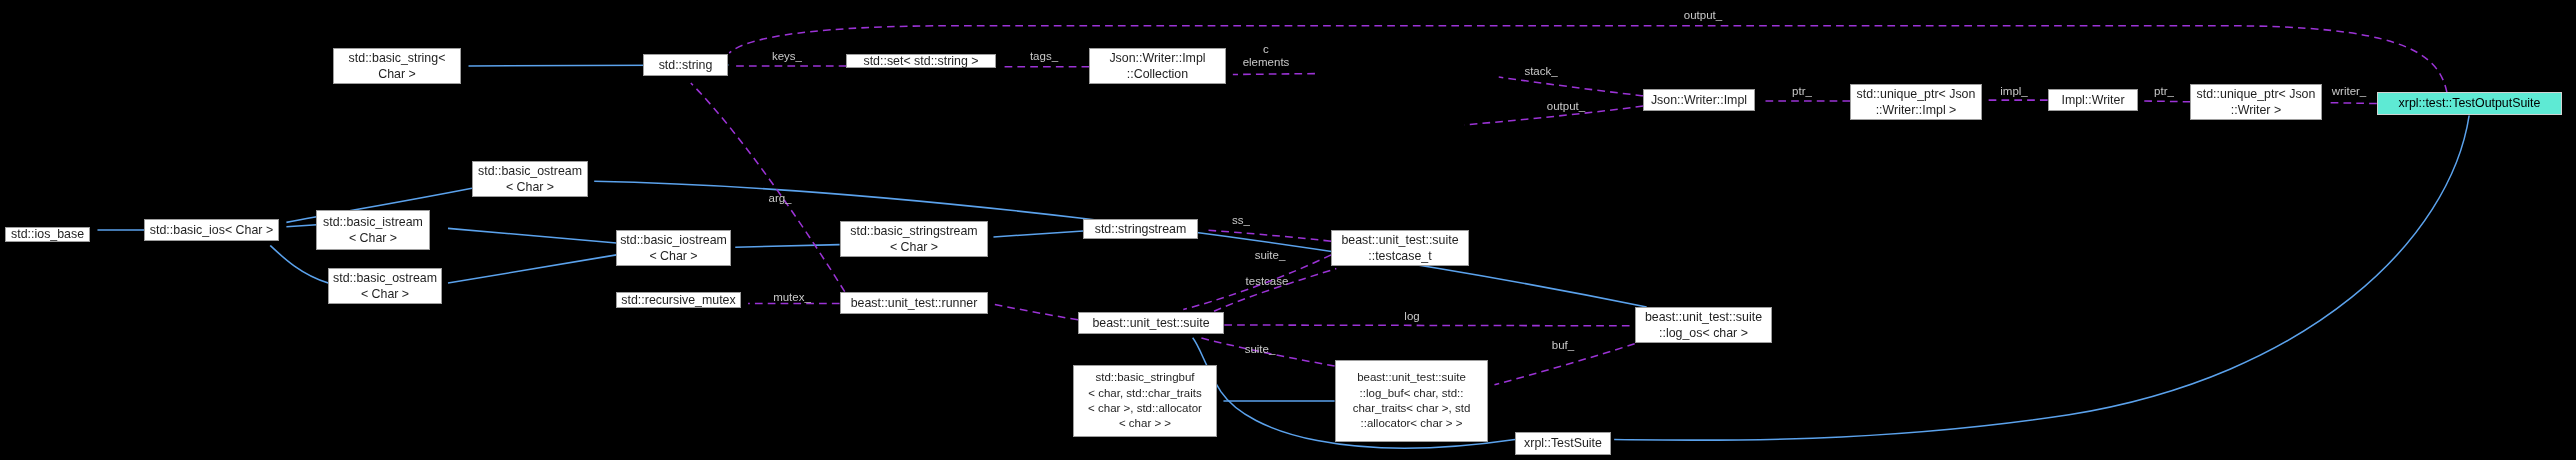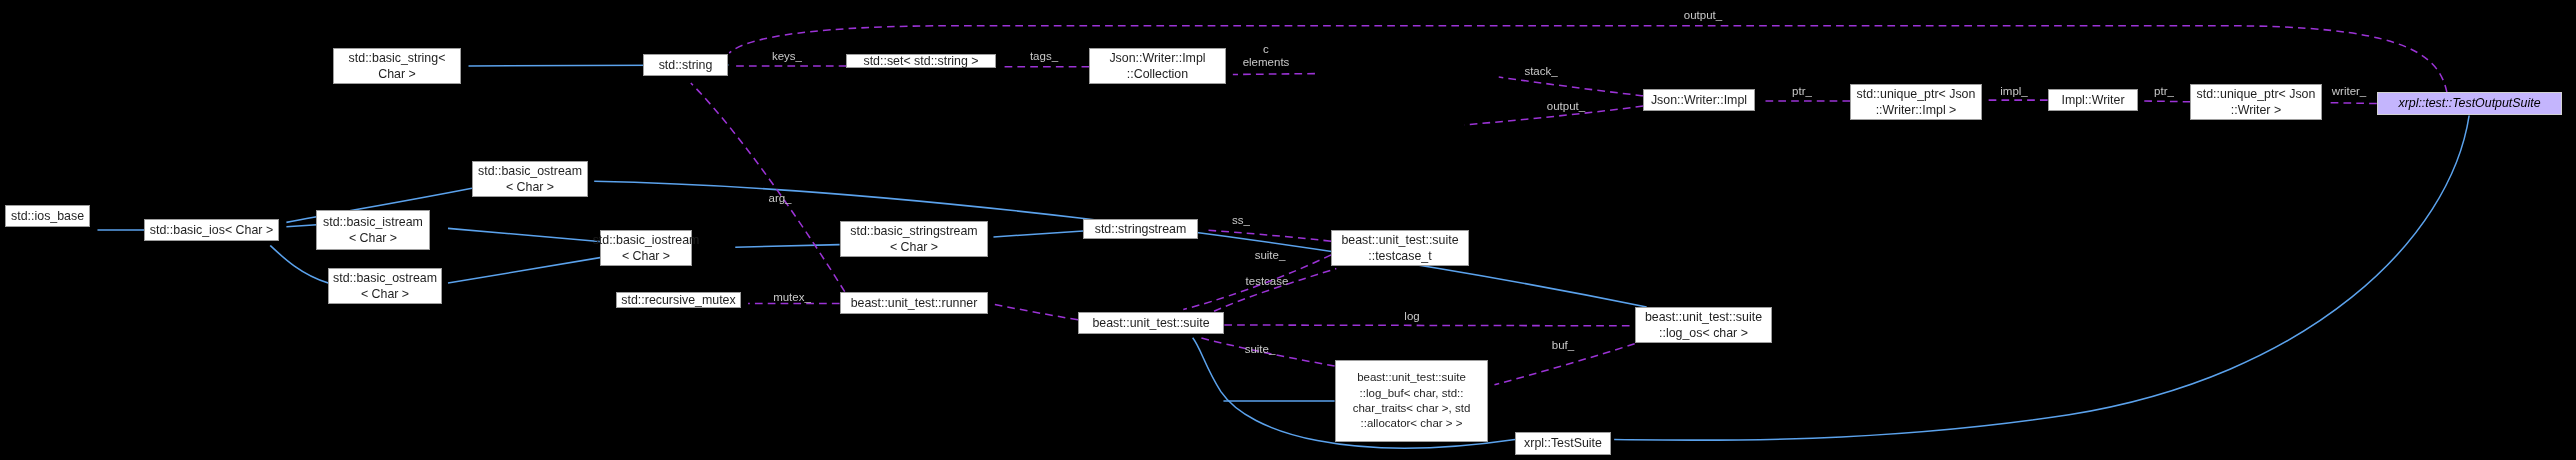--- a/index.html
+++ b/index.html
@@ -18,24 +18,23 @@
     border:1.3px solid #9e9e9e;
     color:#1f1f1f;
     display:flex;align-items:center;justify-content:center;
     text-align:center;
     white-space:pre-line;
     font-size:12.4px;line-height:16.2px;
     padding:0 3.4px;
     z-index:3;
   }
   .node.highlight{
-    background:#c4b5fd;
+    background:#5eead4;
     border:1.3px solid #d2d2d2;
     color:#000;
-    font-style:italic;
   }
   .elabel{
     position:absolute;
     color:#c9c9c9;
     font-size:11.5px;line-height:13px;
     white-space:pre-line;
     text-align:center;
     transform:translateX(-50%);
     z-index:2;
   }
@@ -100,42 +99,46 @@
   <div class="node" style="left:1089px;top:48px;width:137px;height:36px">Json::Writer::Impl
 ::Collection</div>
   <div class="node" style="left:1643px;top:89px;width:112px;height:22px">Json::Writer::Impl</div>
   <div class="node" style="left:1850px;top:84px;width:132px;height:36px">std::unique_ptr&lt; Json
 ::Writer::Impl &gt;</div>
   <div class="node" style="left:2048px;top:89px;width:90px;height:22px">Impl::Writer</div>
   <div class="node" style="left:2190px;top:84px;width:132px;height:36px">std::unique_ptr&lt; Json
 ::Writer &gt;</div>
   <div class="node highlight" style="left:2377px;top:92px;width:185px;height:23px">xrpl::test::TestOutputSuite</div>
 
-  <div class="node" style="left:5.1px;top:205px;width:85px;height:22px">std::ios_base</div>
+  <div class="node" style="left:5.1px;top:227px;width:85px;height:15px">std::ios_base</div>
   <div class="node" style="left:144px;top:219px;width:135px;height:22px">std::basic_ios&lt; Char &gt;</div>
   <div class="node" style="left:316px;top:210px;width:114px;height:40px">std::basic_istream
 &lt; Char &gt;</div>
   <div class="node" style="left:472px;top:161px;width:116px;height:36px">std::basic_ostream
 &lt; Char &gt;</div>
   <div class="node" style="left:328px;top:268px;width:114px;height:36px">std::basic_ostream
 &lt; Char &gt;</div>
-  <div class="node" style="left:600px;top:230px;width:92px;height:36px">std::basic_iostream
+  <div class="node" style="left:616px;top:230px;width:115px;height:36px">std::basic_iostream
 &lt; Char &gt;</div>
   <div class="node" style="left:840px;top:221px;width:148px;height:36px">std::basic_stringstream
 &lt; Char &gt;</div>
   <div class="node" style="left:1083px;top:219px;width:115px;height:20px">std::stringstream</div>
   <div class="node" style="left:1331px;top:230px;width:138px;height:36px">beast::unit_test::suite
 ::testcase_t</div>
 
   <div class="node" style="left:616px;top:292px;width:125px;height:16px">std::recursive_mutex</div>
   <div class="node" style="left:840px;top:292px;width:148px;height:22px">beast::unit_test::runner</div>
   <div class="node" style="left:1078px;top:312px;width:146px;height:22px">beast::unit_test::suite</div>
   <div class="node" style="left:1635px;top:307px;width:137px;height:36px">beast::unit_test::suite
 ::log_os&lt; char &gt;</div>
 
+  <div class="node" style="left:1073px;top:365px;width:144px;height:72px;font-size:11.5px;line-height:15.4px">std::basic_stringbuf
+&lt; char, std::char_traits
+&lt; char &gt;, std::allocator
+&lt; char &gt; &gt;</div>
   <div class="node" style="left:1335px;top:360px;width:153px;height:82px;font-size:11.5px;line-height:15.4px">beast::unit_test::suite
 ::log_buf&lt; char, std::
 char_traits&lt; char &gt;, std
 ::allocator&lt; char &gt; &gt;</div>
   <div class="node" style="left:1515px;top:432px;width:96px;height:23px">xrpl::TestSuite</div>
 
   <div class="elabel" style="left:1703px;top:9.4px">output_</div>
   <div class="elabel" style="left:787px;top:50px">keys_</div>
   <div class="elabel" style="left:1044px;top:50px">tags_</div>
   <div class="elabel" style="left:1266px;top:43px">c

